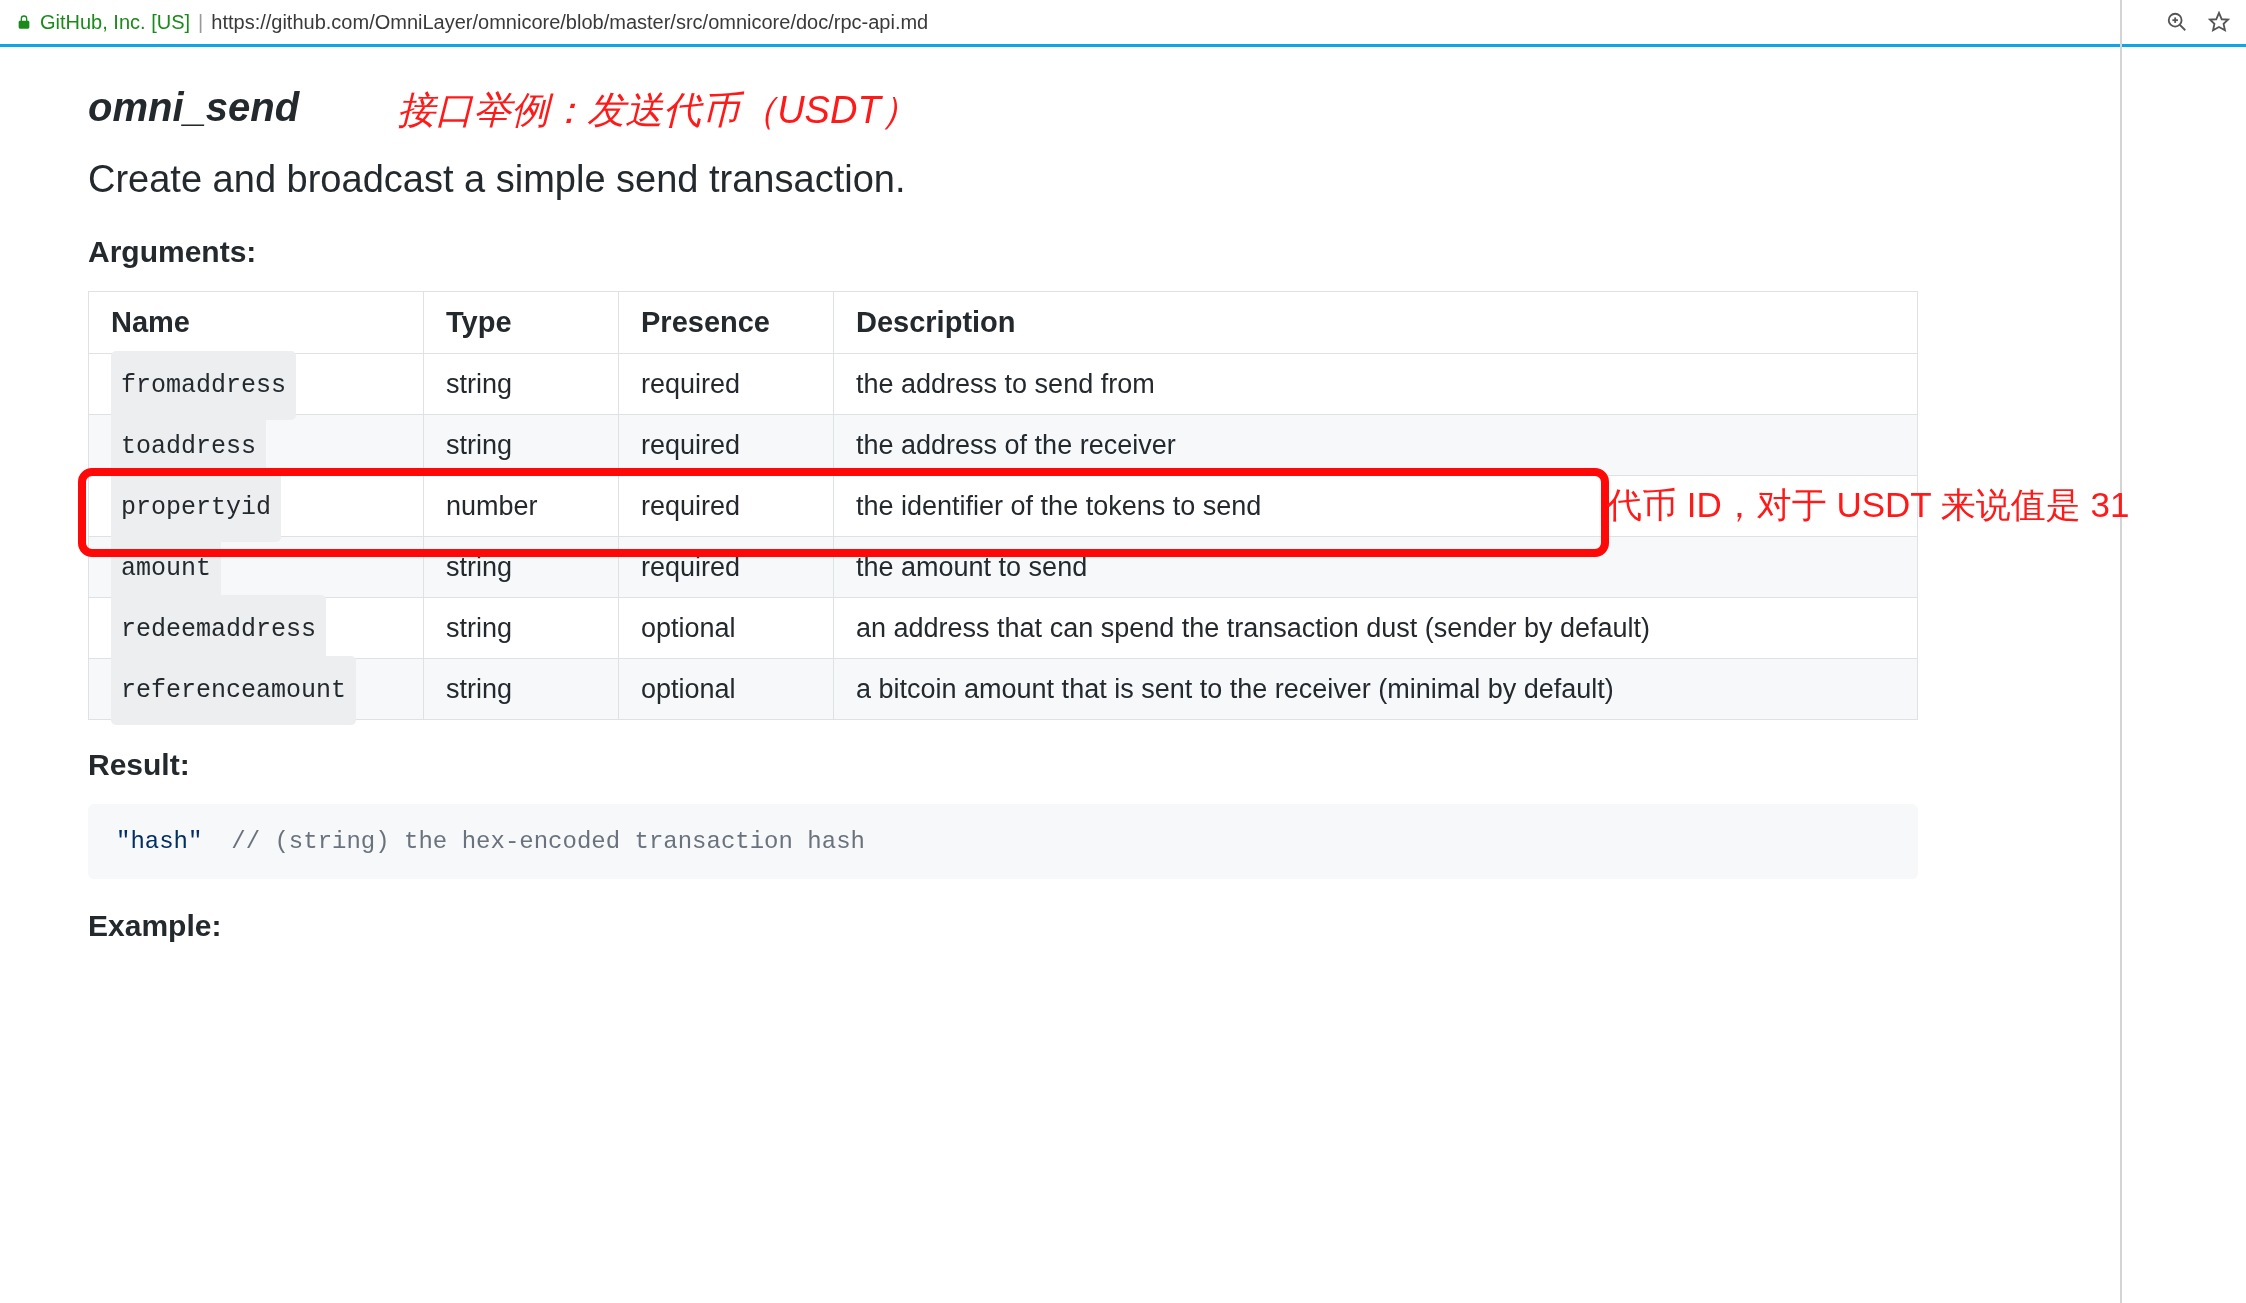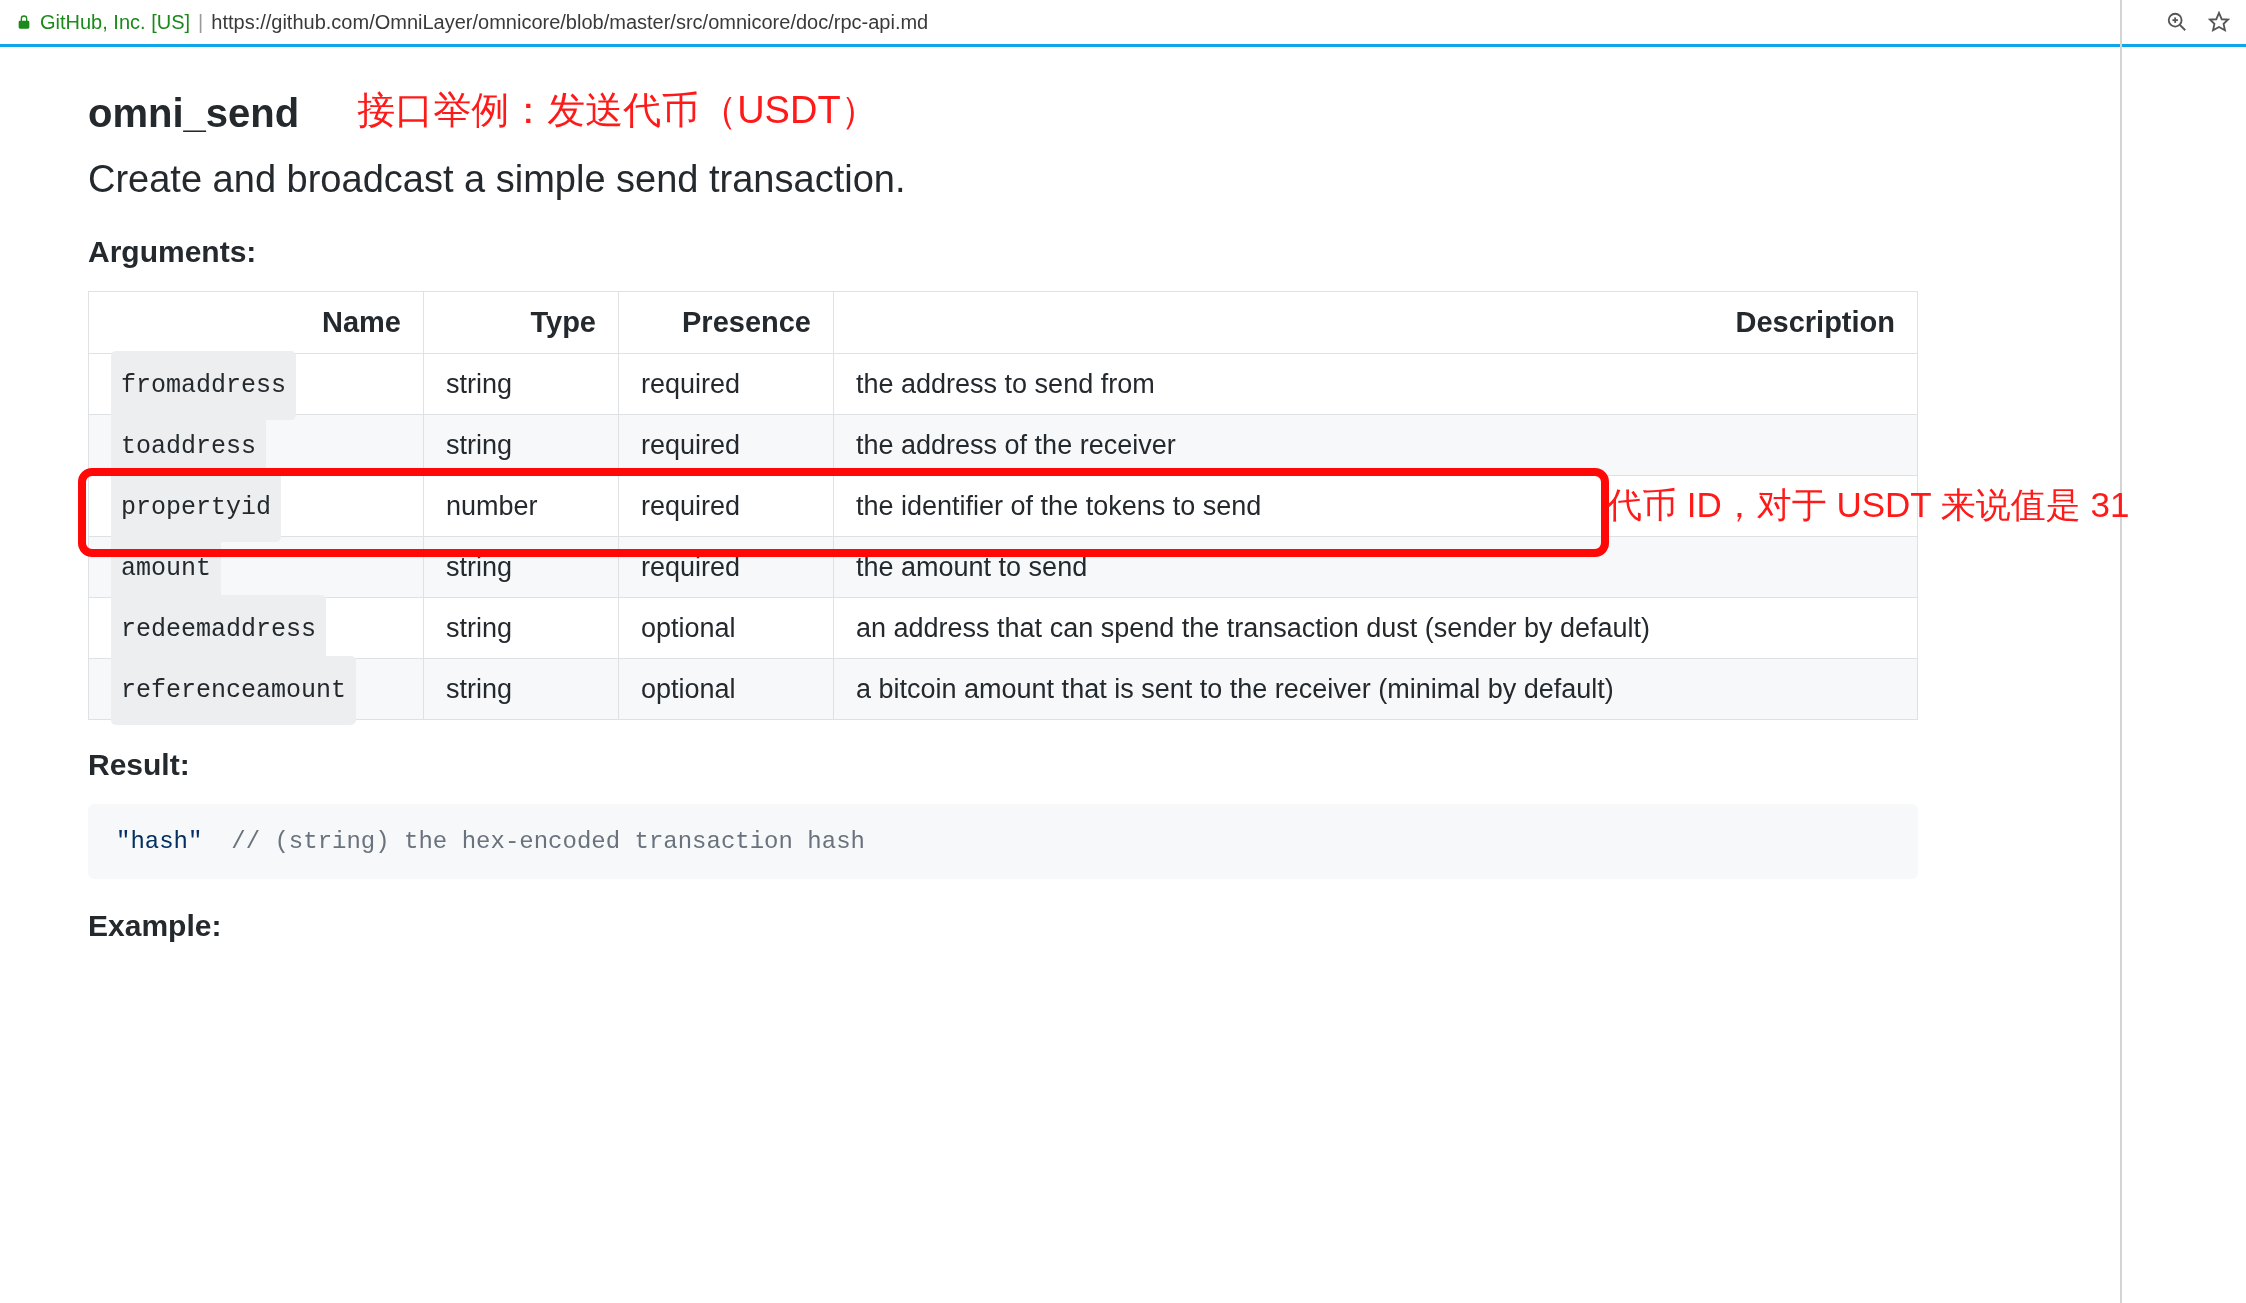--- a/index.html
+++ b/index.html
@@ -53,23 +53,24 @@
     padding: 18px 0 40px 0;
     max-width: 2246px;
   }
   .content {
     margin-left: 88px;
     position: relative;
   }
 
   .h-row {
     display: flex;
-    align-items: flex-end;
-    gap: 36px;
+    align-items: flex-start;
+    gap: 76px;
     margin: 20px 0 18px 0;
+    font-style: italic;
   }
   .h-row h2 {
     font-size: 40px;
     font-weight: 700;
     margin: 0;
   }
   .red-annot {
     color: #ff1a1a;
     font-size: 38px;
     font-weight: 400;
@@ -96,21 +97,21 @@
     width: 1830px;
     font-size: 27px;
   }
   table.args th, table.args td {
     border: 1px solid #dfe2e5;
     padding: 14px 22px;
     text-align: left;
   }
   table.args th {
     font-weight: 700;
-    text-align: right;
+    text-align: left;
     font-size: 29px;
   }
   table.args th:nth-child(1){ width:290px; }
   table.args th:nth-child(2){ width:150px; }
   table.args th:nth-child(3){ width:170px; }
   table.args tbody tr:nth-child(even) td {
     background: #f6f8fa;
   }
   code.mono {
     font-family: SFMono-Regular, Consolas, "Liberation Mono", Menlo, monospace;

